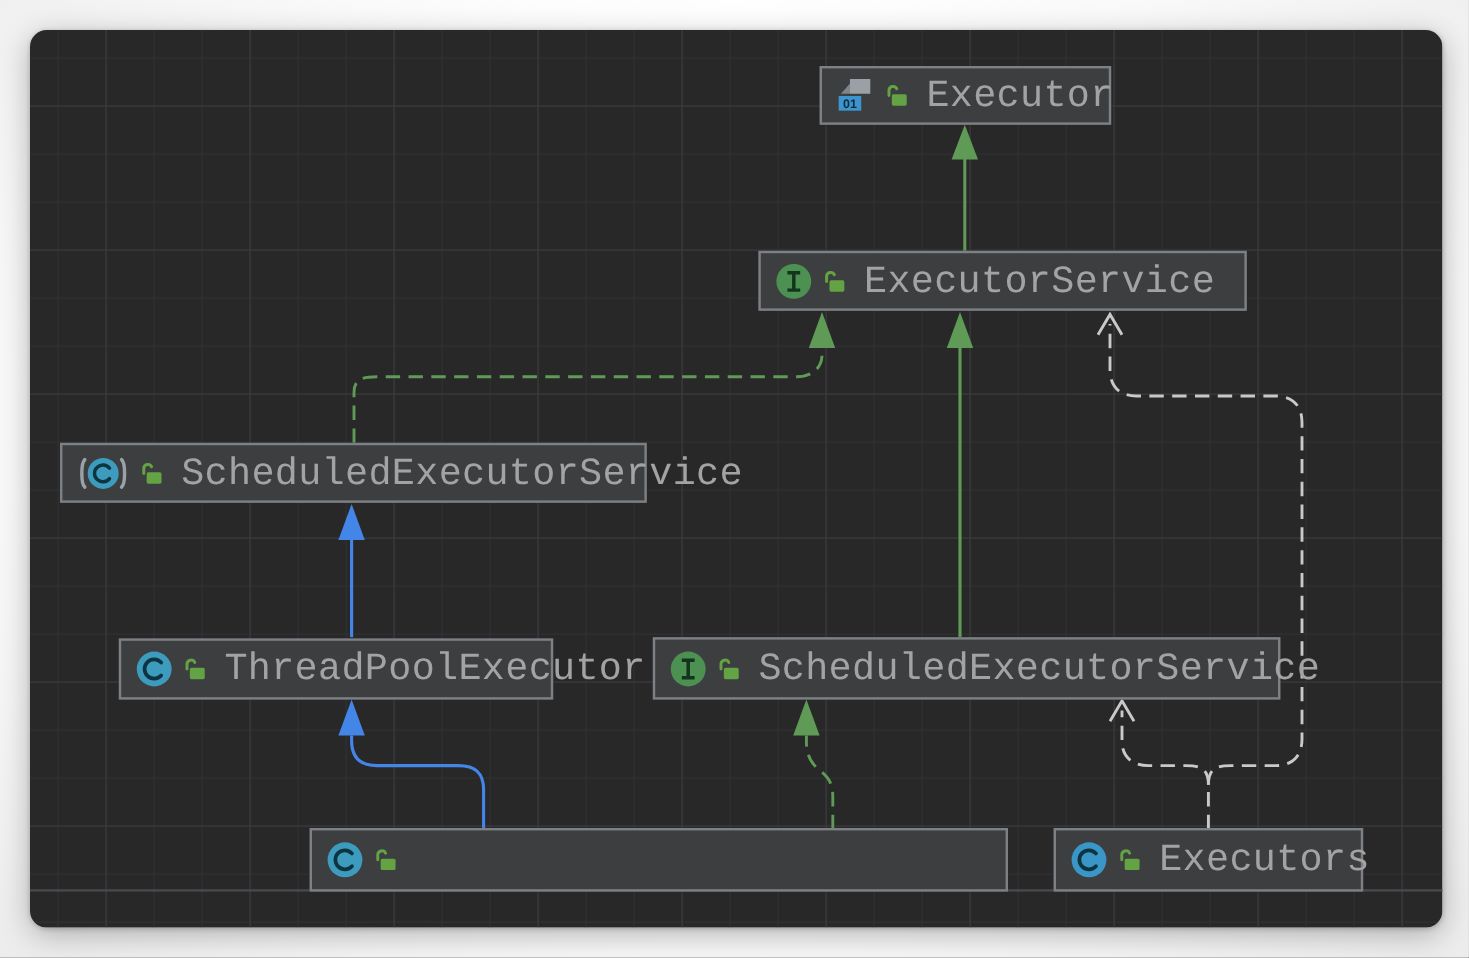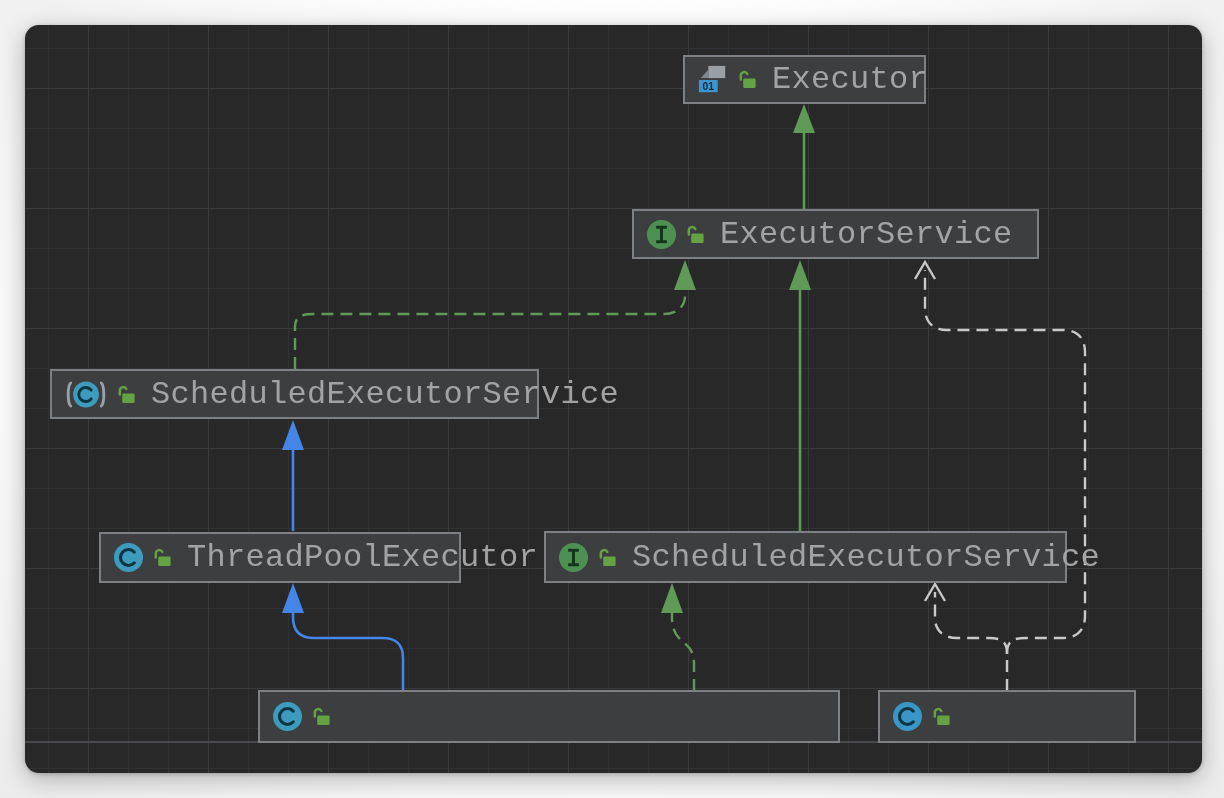--- a/index.html
+++ b/index.html
@@ -216,13 +216,14 @@
       <circle cx="16" cy="16" r="15" fill="#3996c6"></circle>
       <path d="M22 10.5 A8.2 8.2 0 1 0 22 21.5" stroke="#0e3440" stroke-width="3.2" fill="none" stroke-linecap="round"></path>
     </svg>
   </span>
   <span class="lock-ic">
     <svg width="21" height="21" viewBox="0 0 22 22">
       <path d="M4 11 V6.5 A3.6 3.6 0 0 1 10.8 5.2" stroke="#63a344" stroke-width="2.6" fill="none" stroke-linecap="round"></path>
       <rect x="6.5" y="10" width="13" height="10" rx="1.5" fill="#63a344"></rect>
     </svg>
   </span>
+  <span class="label">Executors</span>
 </div>
 
 </body></html>

